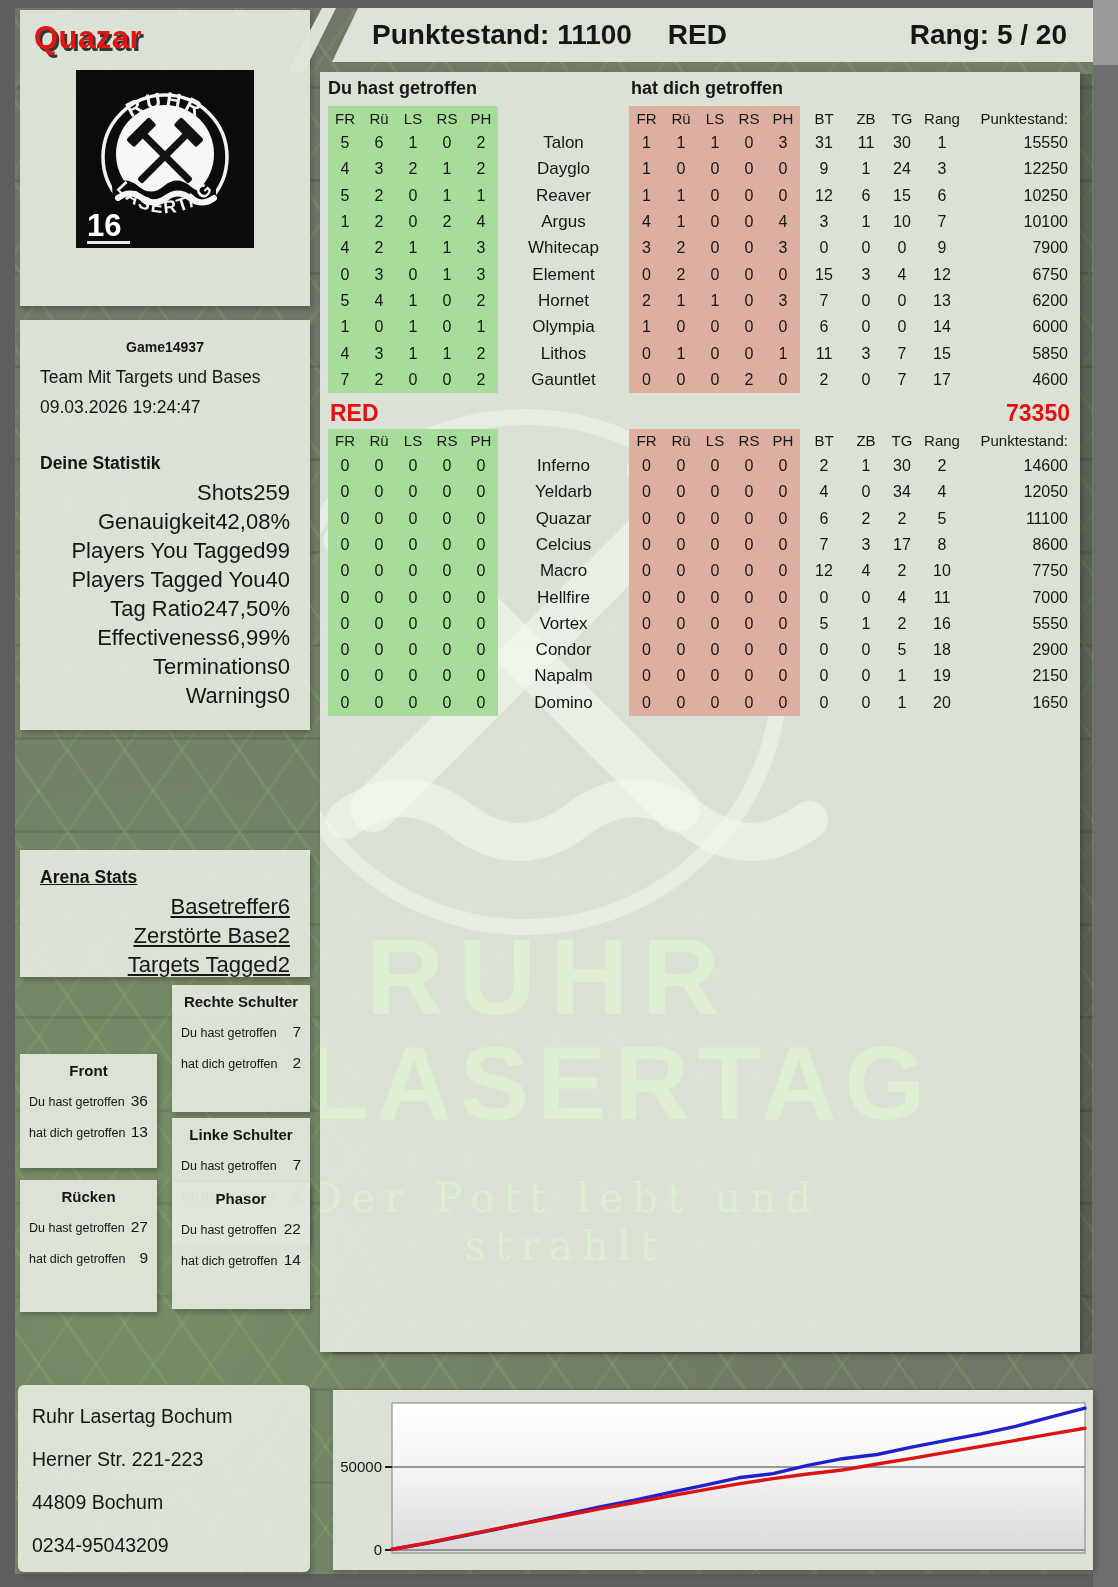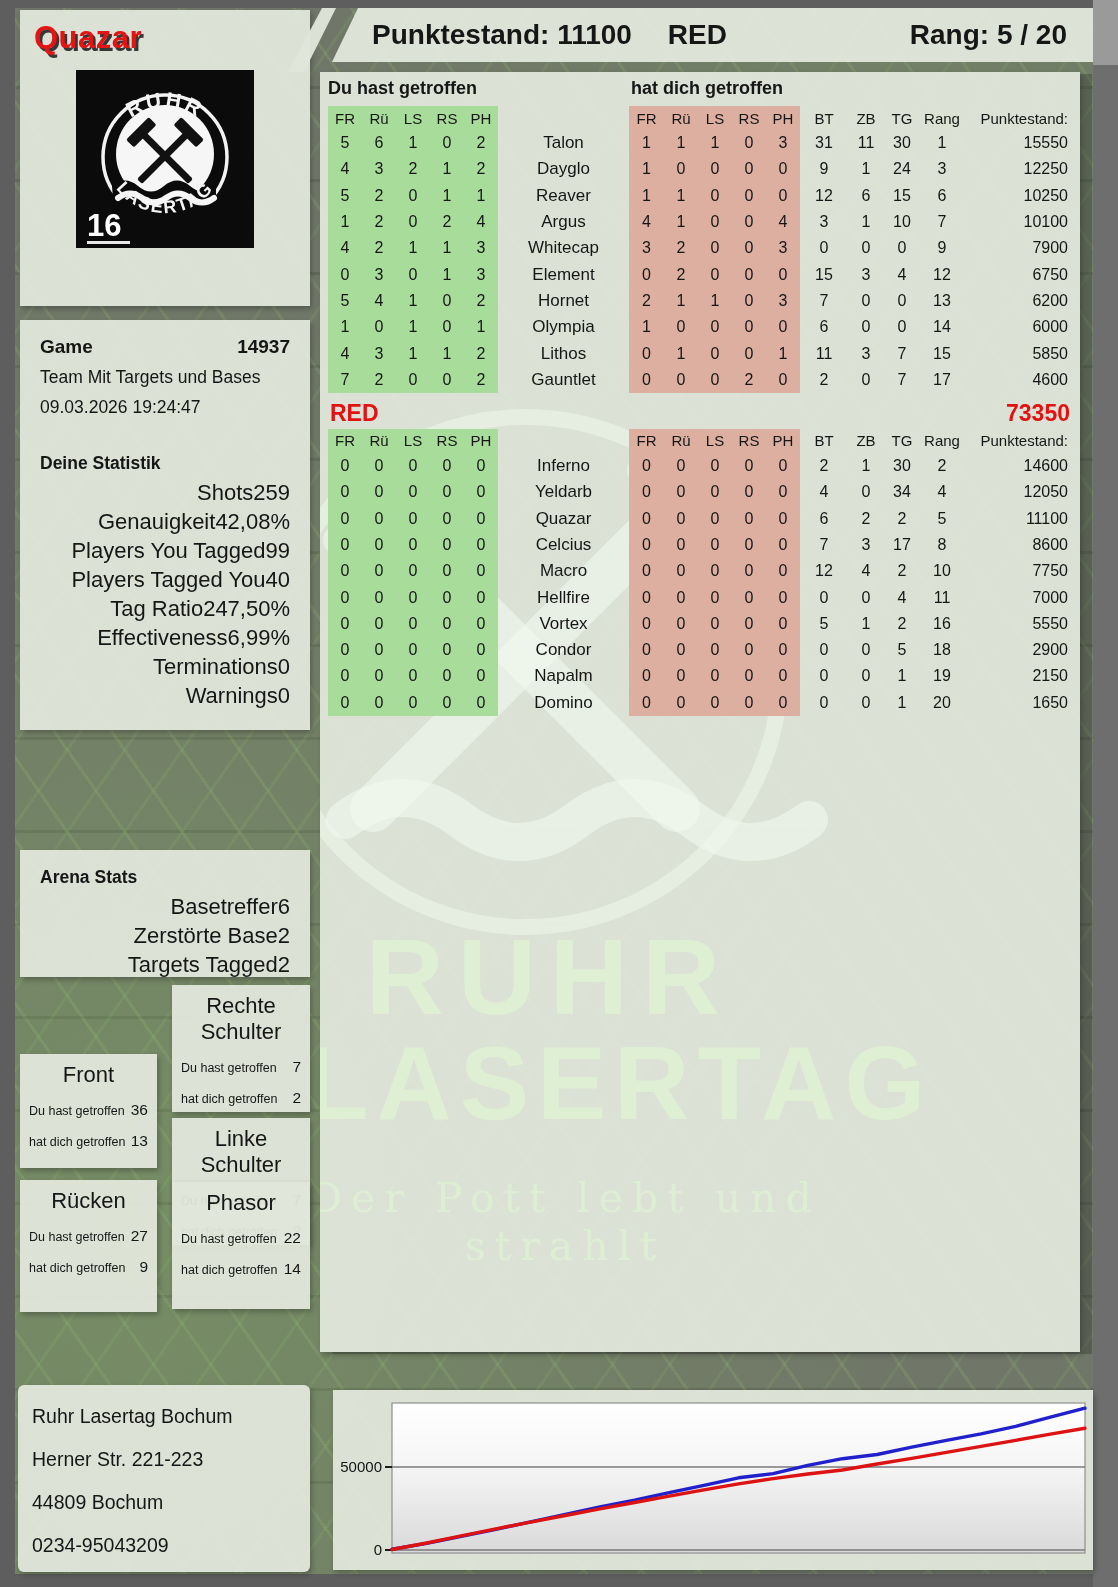--- a/index.html
+++ b/index.html
@@ -74,35 +74,35 @@
   
   .wm{position:absolute;inset:0;z-index:0;pointer-events:none;}
   .wm-text{position:absolute;color:rgba(222,240,212,0.92);font-weight:bold;text-align:center;}
   .wm-ruhr{left:-20px;top:842px;width:500px;font-size:108px;letter-spacing:14px;}
   .wm-laser{left:-15px;top:952px;width:610px;font-size:104px;letter-spacing:8px;}
   .wm-tagline{left:-20px;top:1102px;width:530px;font-size:41px;font-weight:normal;
     font-family:"DejaVu Serif","Liberation Serif",serif;letter-spacing:9px;color:rgba(222,240,212,0.85);}
   
   .game-panel{left:20px;top:320px;width:290px;height:410px;padding-box:0;}
   .pad{padding:12px 20px 0 20px;box-sizing:border-box;}
-  .kv{display:flex;justify-content:space-between;font-size:19px;line-height:30px;}
+  .kv{display:flex;justify-content:center;font-size:14px;line-height:30px;}
   .kv.bold, .sec-title{font-weight:bold;}
   .plain{font-size:17.5px;line-height:30px;}
   .gap{height:26px;}
   .sec-title{font-size:17.5px;line-height:30px;}
   .kv-s{display:flex;justify-content:flex-end;font-size:22px;line-height:29px;}
   .arena-panel{left:20px;top:850px;width:290px;height:127px;}
   
   .bp{box-sizing:border-box;padding:6px 9px 0 9px;}
   .bp-front {left:20px; top:1054px;width:137px;height:114px;}
   .bp-ruecken{left:20px; top:1180px;width:137px;height:132px;}
   .bp-rechte {left:172px;top:985px; width:138px;height:127px;}
   .bp-linke  {left:172px;top:1118px;width:138px;height:127px;}
   .bp-phasor {left:172px;top:1182px;width:138px;height:127px;}
-  .bp-title{text-align:center;font-size:22px;font-weight:normal;margin-top:2px;}
+  .bp-title{text-align:center;font-size:15px;font-weight:bold;margin-top:2px;}
   .bp-row{display:flex;justify-content:space-between;align-items:baseline;margin-top:13px;font-size:12.5px;}
   .bp-row .v{font-size:15.5px;}
   
   .address-panel{left:18px;top:1385px;width:292px;height:187px;box-sizing:border-box;padding:10px 14px;border-radius:6px;}
   .address-panel div{font-size:19.5px;line-height:43px;}
   
   .chart-panel{left:333px;top:1390px;width:760px;height:180px;}
 </style>
 </head>
 <body>
@@ -658,21 +658,21 @@
         <span>0</span>
       </div>
 
       <div class="kv-s">
         <span>Warnings</span>
         <span>0</span>
       </div>
     </div>
 </div>
 
-<div class="panel arena-panel pad" style="">
+<div class="panel arena-panel pad" style="text-decoration:underline;">
   <div class="sec-title">Arena Stats</div>
   <div>
 
       <div class="kv-s">
         <span>Basetreffer</span>
         <span>6</span>
       </div>
 
       <div class="kv-s">
         <span>Zerstörte Base</span>

